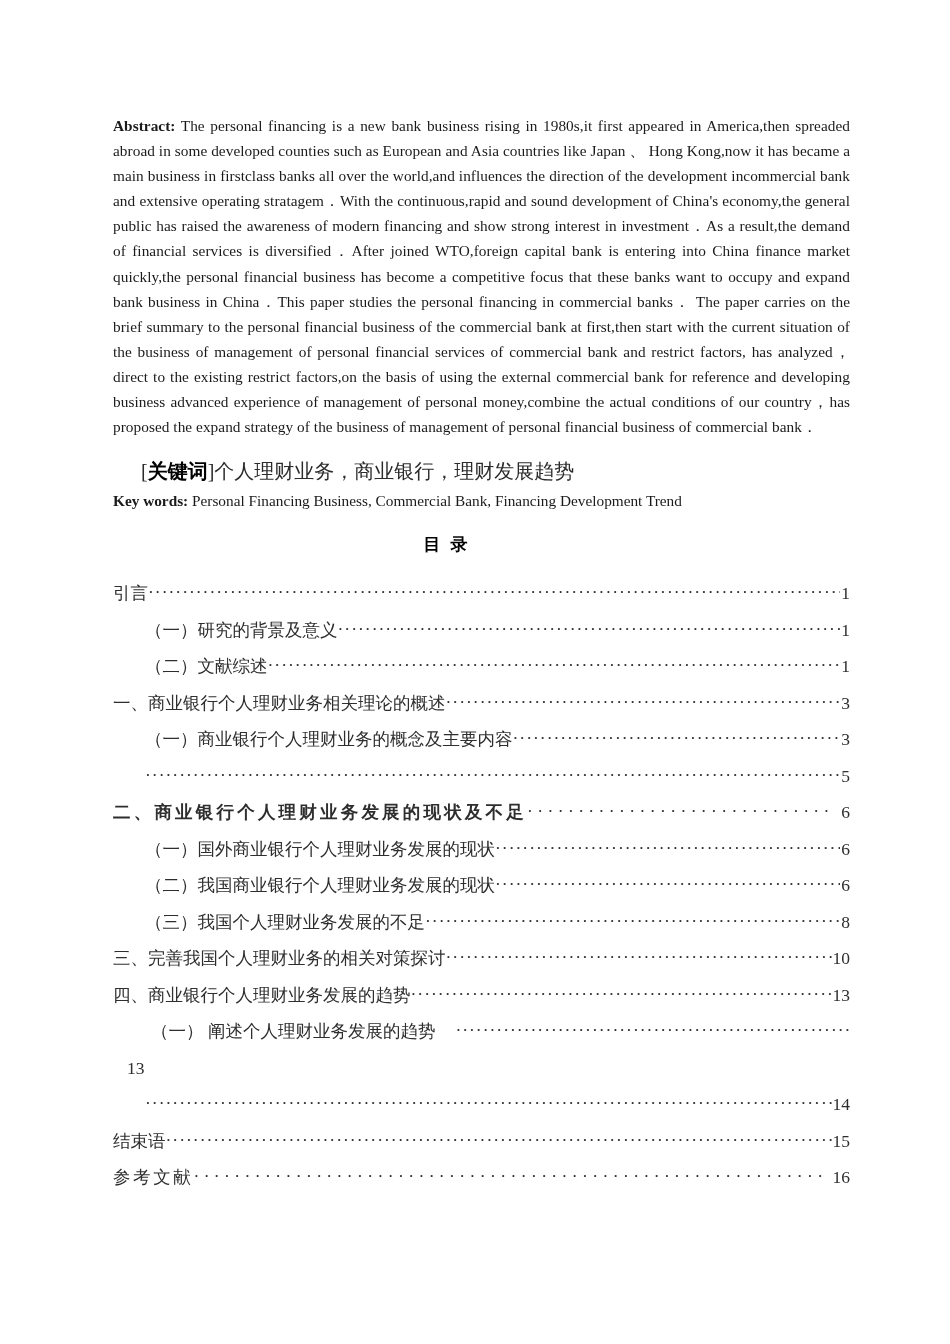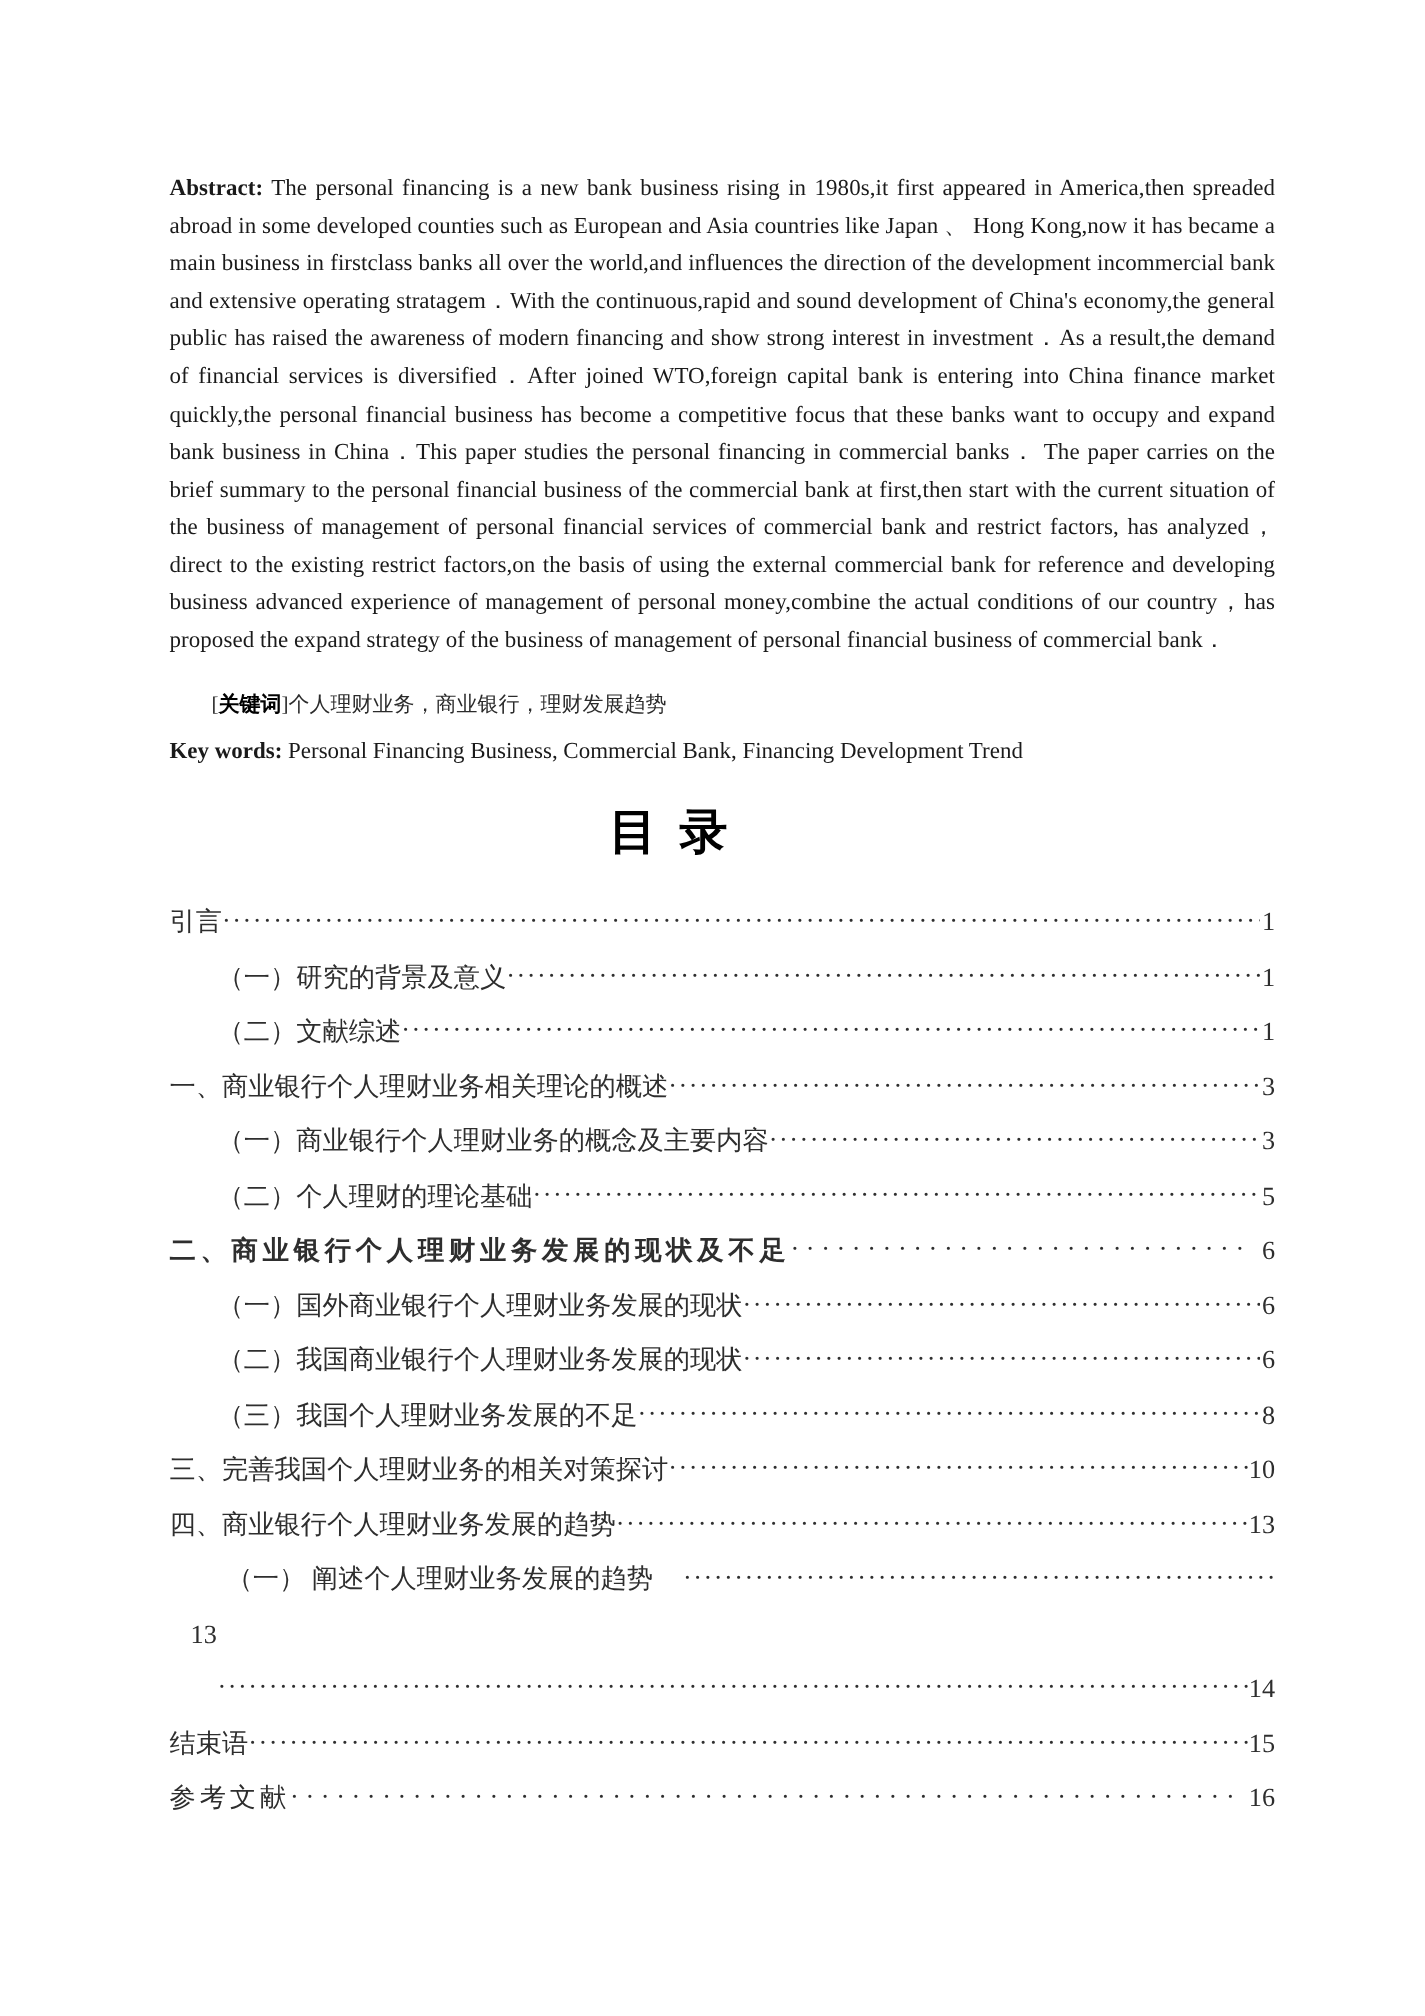--- a/index.html
+++ b/index.html
@@ -37,21 +37,21 @@
     letter-spacing: 0.05px;
   }
   .abstract-label {
     font-weight: bold;
   }
 
   
   .kw-cn {
     margin: 21px 0 2px 0;
     padding-left: 28px;
-    font-size: 14px;
+    font-size: 20px;
     line-height: 22px;
     color: #2b2b2b;
     font-family: "Liberation Serif", "DejaVu Serif", serif;
   }
   .kw-cn .kw-tag {
     font-weight: bold;
     color: #000;
   }
   .kw-en {
     margin: 8px 0 0 0;
@@ -60,21 +60,21 @@
     color: #1a1a1a;
   }
   .kw-en .kw-tag {
     font-weight: bold;
   }
 
   
   .toc-title {
     margin: 21px 0 0 0;
     text-align: center;
-    font-size: 32px;
+    font-size: 17px;
     font-weight: bold;
     letter-spacing: 2px;
     color: #000;
     font-family: "DejaVu Sans", "Liberation Sans", sans-serif;
   }
 
   
   .toc {
     margin-top: 19px;
     width: 737px;
@@ -165,21 +165,20 @@
         <span class="toc-label">一、商业银行个人理财业务相关理论的概述</span>
         <span class="toc-leader">········································································································································································································</span>
         <span class="toc-page">3</span>
       </div>
       <div class="toc-row lvl2">
         <span class="toc-label">（一）商业银行个人理财业务的概念及主要内容</span>
         <span class="toc-leader">········································································································································································································</span>
         <span class="toc-page">3</span>
       </div>
       <div class="toc-row lvl2">
-        <span class="toc-label">（二）个人理财的理论基础</span>
         <span class="toc-leader">········································································································································································································</span>
         <span class="toc-page">5</span>
       </div>
       <div class="toc-row lvl1">
         <span class="toc-label spread">二、商业银行个人理财业务发展的现状及不足</span>
         <span class="toc-leader wide">········································································································································································································</span>
         <span class="toc-page gap">6</span>
       </div>
       <div class="toc-row lvl2">
         <span class="toc-label">（一）国外商业银行个人理财业务发展的现状</span>

